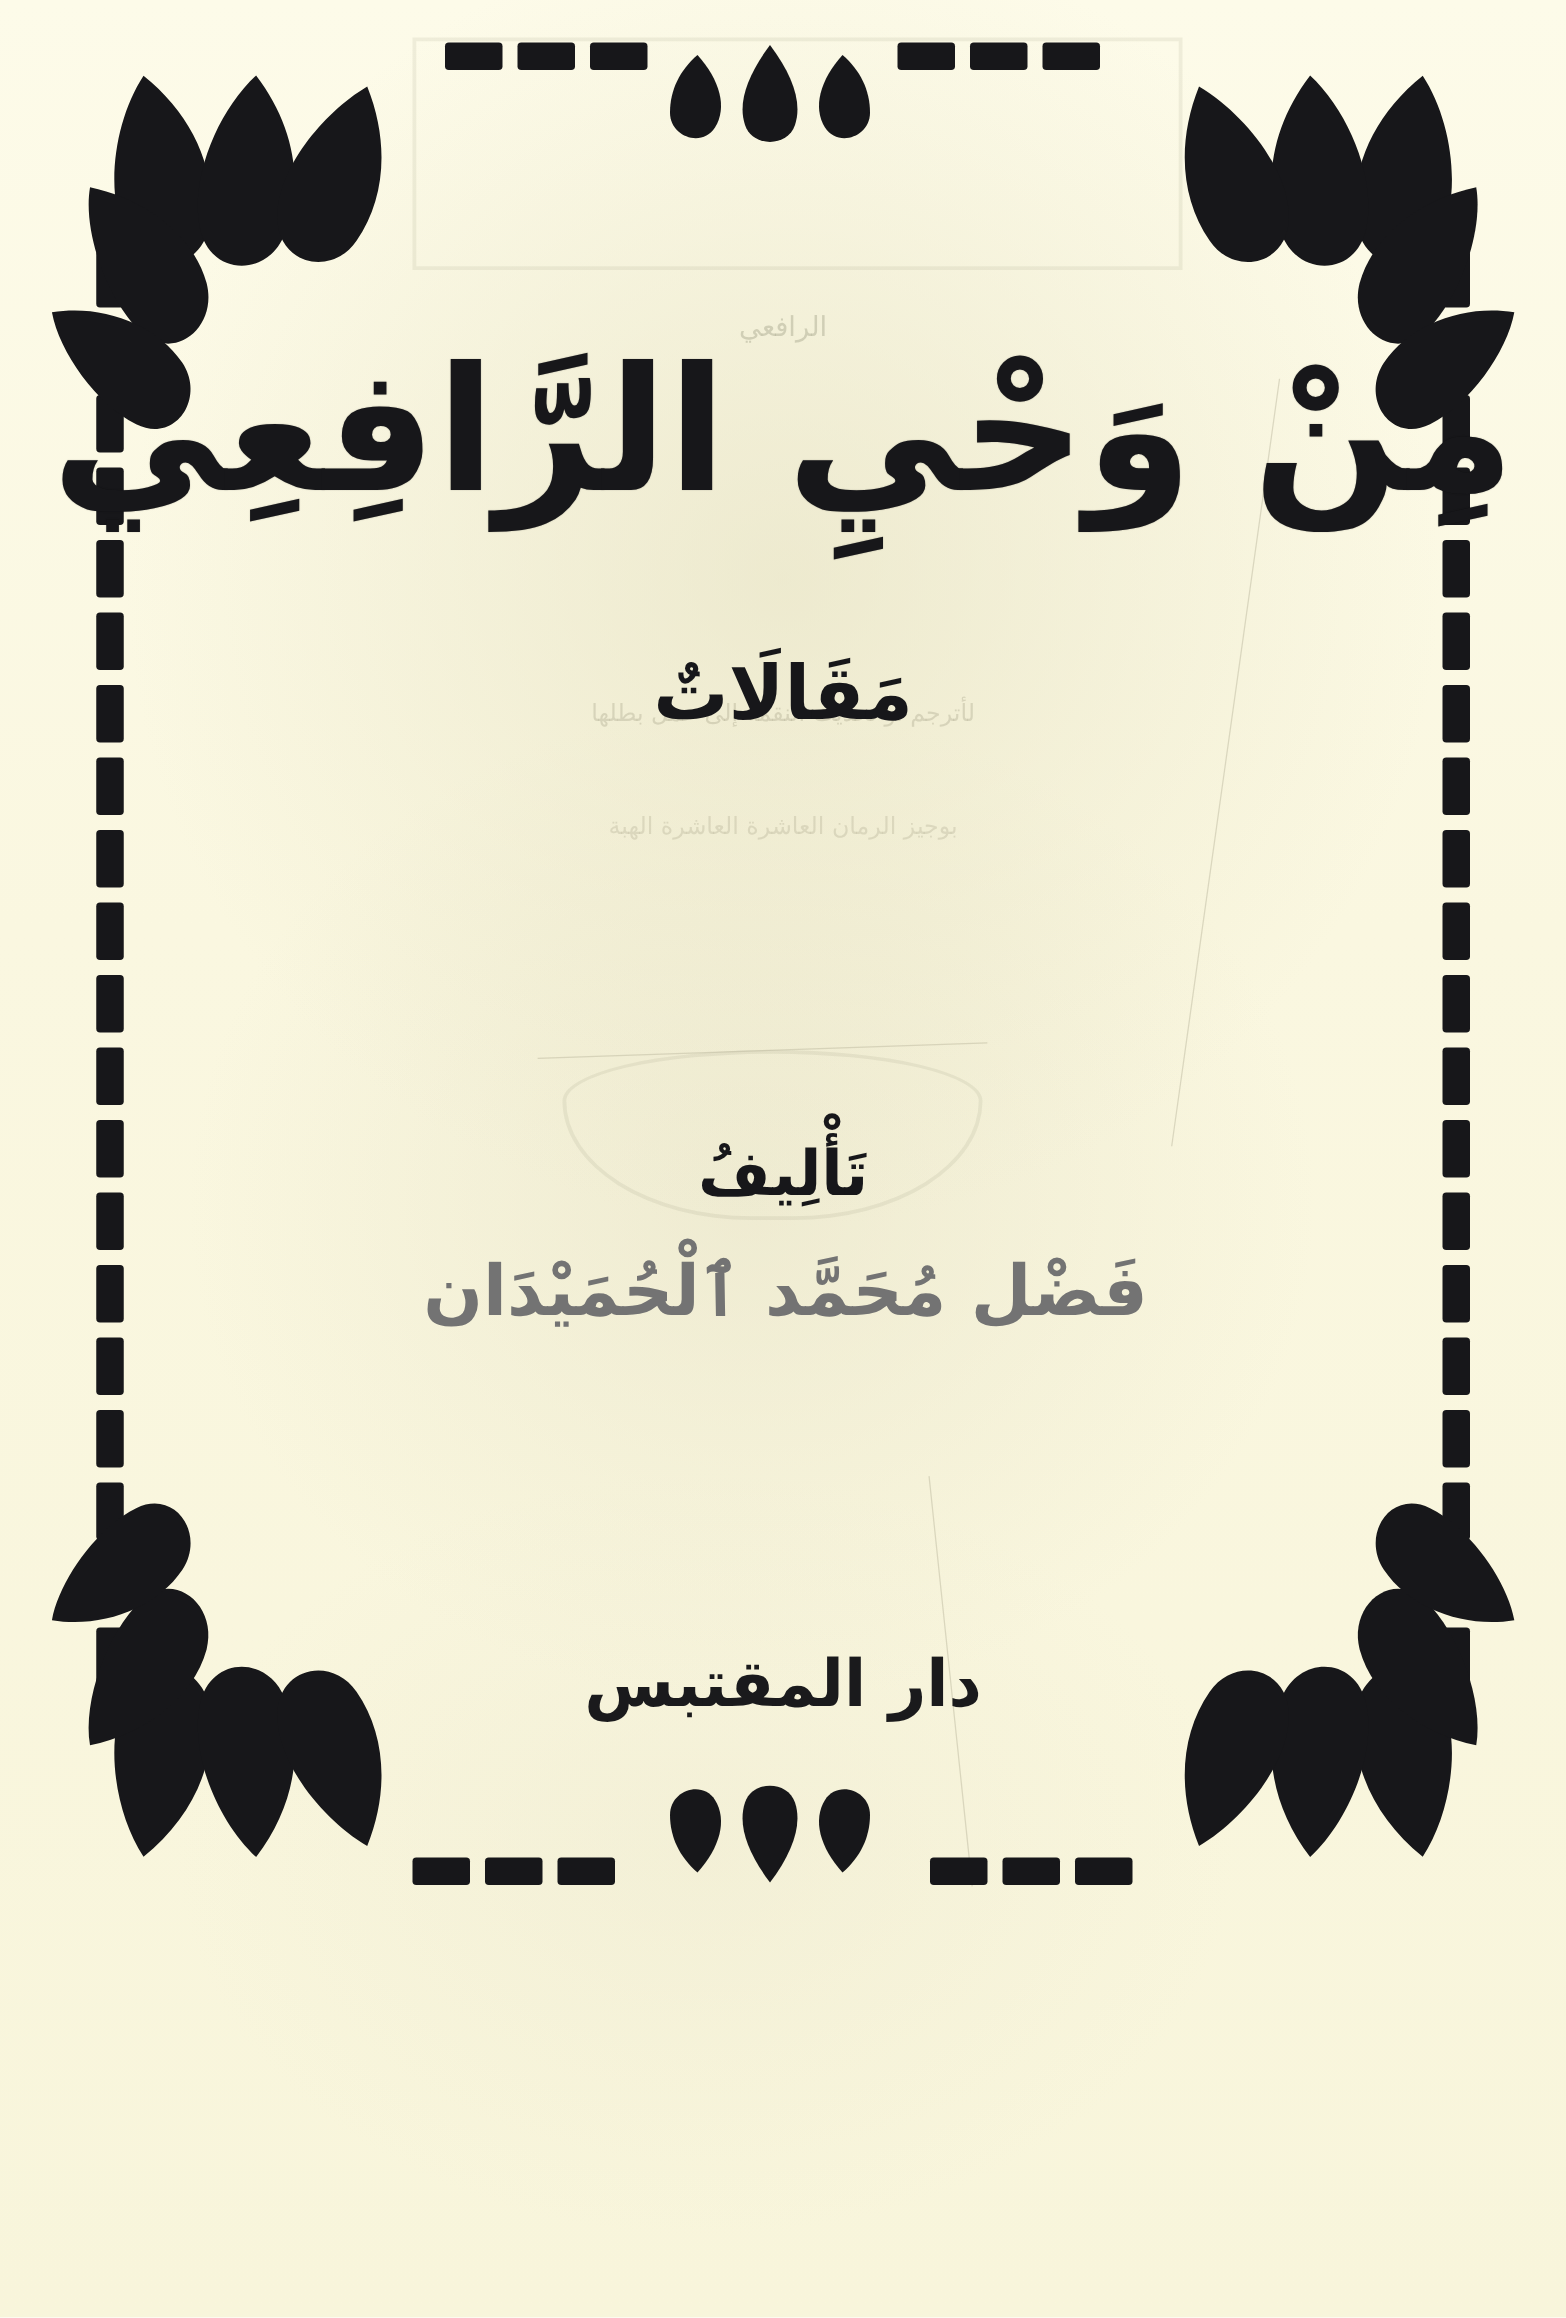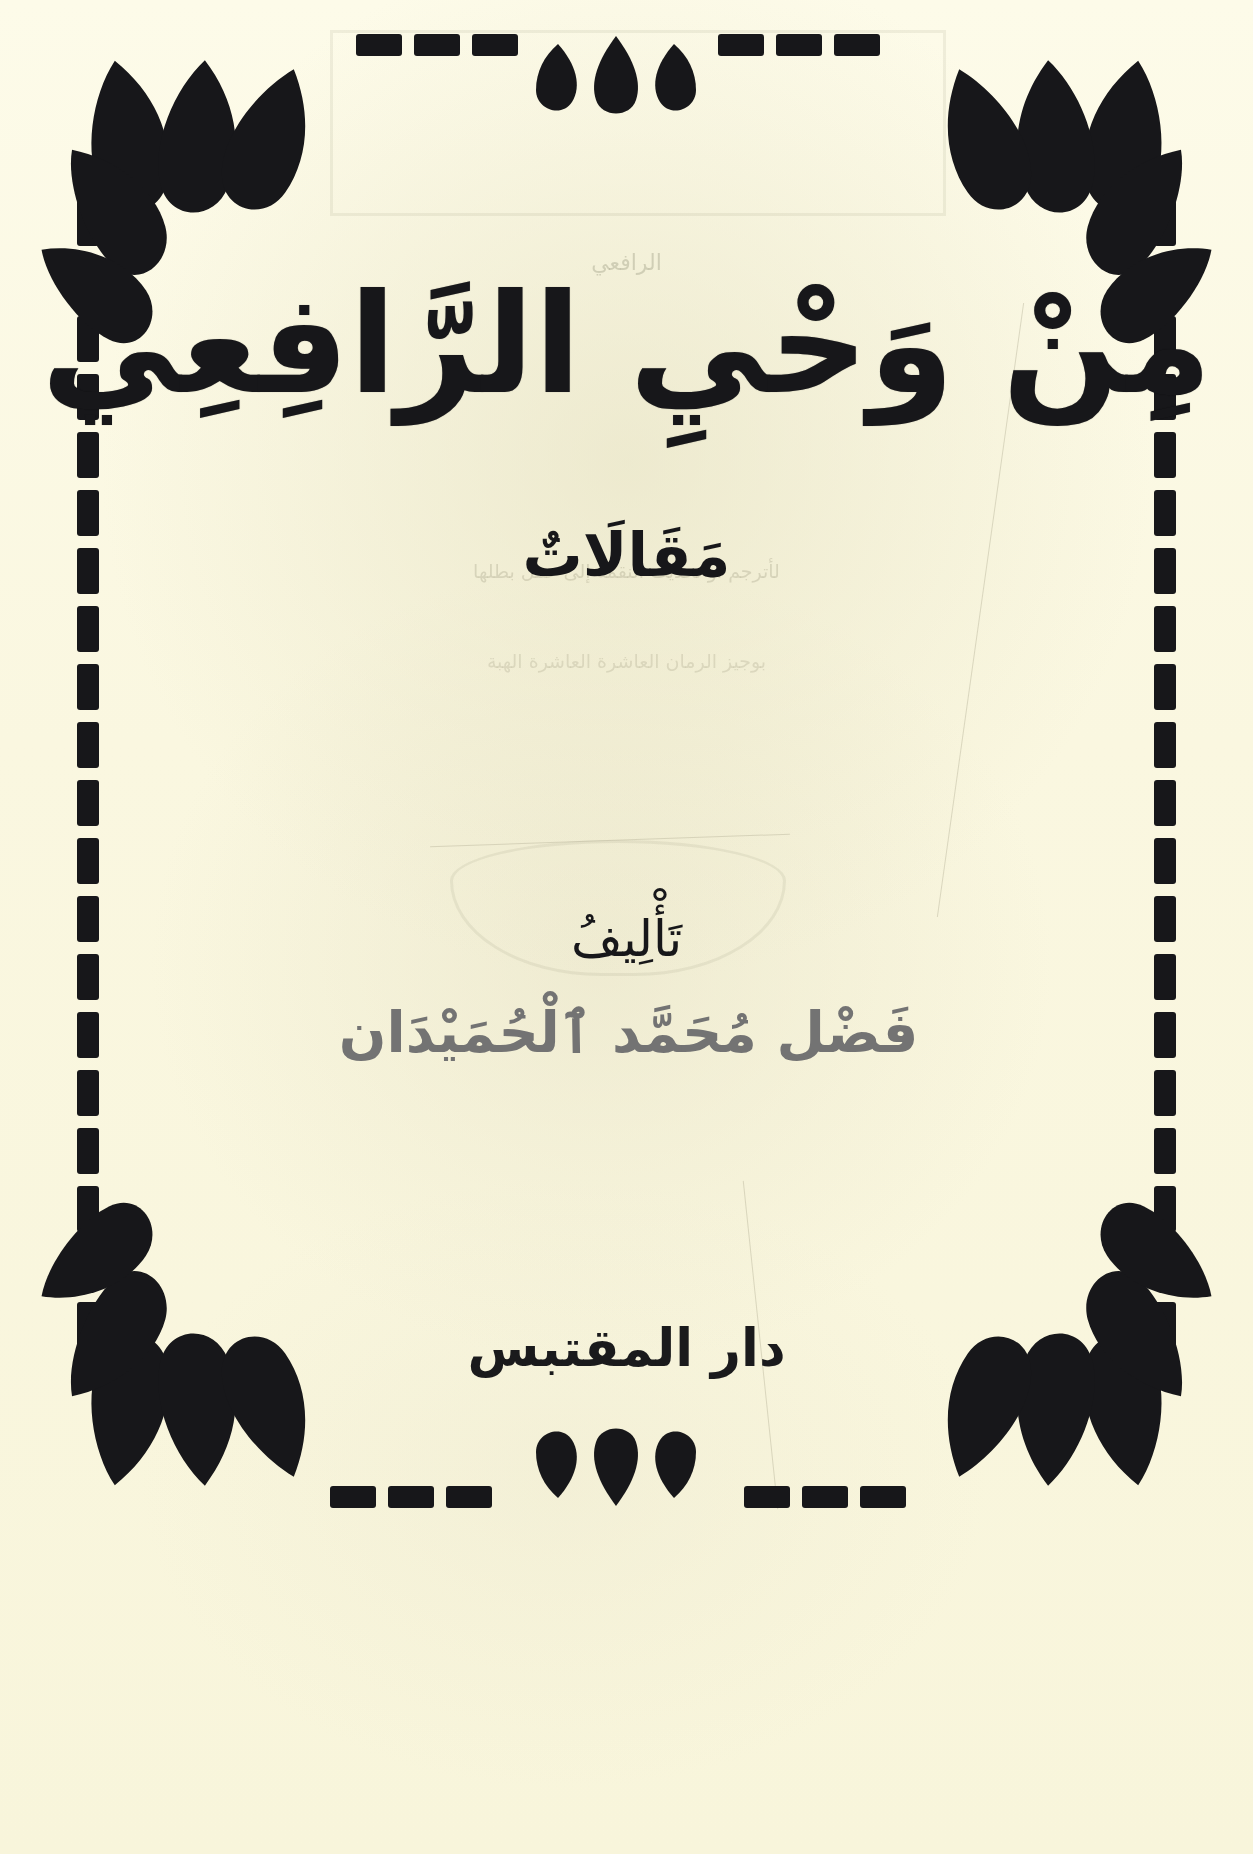--- a/index.html
+++ b/index.html
@@ -105,21 +105,21 @@
     font-weight: 700;
     letter-spacing: 0px;
   }
 
   .byline-label {
     position: absolute;
     top: 910px;
     left: 0; right: 0;
     font-size: 50px;
     color: #17171a;
-    font-weight: 400;
+    font-weight: 700;
   }
 
   .author-name {
     position: absolute;
     top: 1000px;
     left: 4px; right: 0;
     font-size: 56px;
     color: #737373;
     font-weight: 700;
   }

